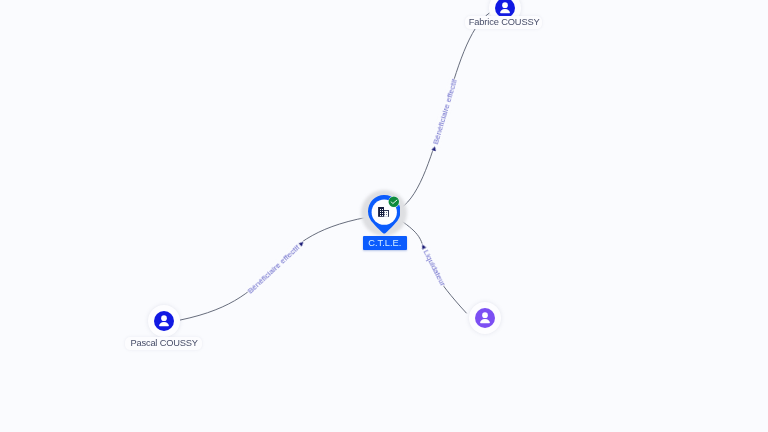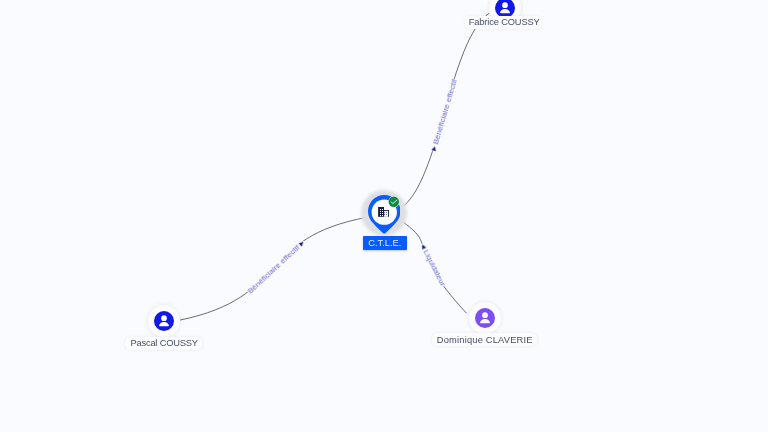--- a/index.html
+++ b/index.html
@@ -84,23 +84,20 @@
     <span style="padding-left:5.4px;letter-spacing:-0.19px;text-align:right;">Pascal COUSSY</span>
     </div>
 
   <div class="pnode" style="left:469.2px;top:301.5px;width:32px;height:32px;">
     <div class="disc" style="left:6px;top:6px;width:20px;height:20px;background:#7c4ff3;"></div>
     <svg width="32" height="32" viewBox="0 0 32 32">
       <circle cx="16" cy="13.15" r="2.85" fill="#fdfdff"></circle>
       <path d="M16 16.9c-3.2 0-4.6 1.9-4.9 3.6-.1.5.2.8.7.8h8.4c.5 0 .8-.3.7-.8-.3-1.7-1.7-3.6-4.9-3.6z" fill="#fdfdff"></path>
     </svg>
   </div>
-  <div class="chip" style="left:432px;top:333.2px;width:105.2px;">
-    <span style="padding-left:4.8px;letter-spacing:0.2px;">Dominique CLAVERIE</span>
-    </div>
 
   <div class="pin-halo" style="left:360.7px;top:189.5px;width:46.4px;height:46.4px;"></div>
   <svg class="pin" style="left:367.5px;top:195.2px;width:32.5px;height:38.7px;" viewBox="0 0 32.5 38.7">
     <path d="M5.04,28.01 A16.25,16.25 0 1 1 27.46,28.01 C24.2,32.1 19.6,36.2 17.6,37.95 a2.05,2.05 0 0 1 -2.7,0 C12.9,36.2 8.3,32.1 5.04,28.01 Z" fill="#0b5cfd"></path>
     <circle cx="16.25" cy="17.2" r="12.65" fill="#fdfdff"></circle>
   </svg>
   <svg style="position:absolute;left:378px;top:206px;width:14px;height:14px;" viewBox="0 0 140 140">
     <path d="M1 10h59v98H1z" fill="#161e40"></path>
     <path d="M60 41h50v67H60z" fill="#161e40"></path>
     <rect x="20" y="30" width="10" height="10" rx="1.2" fill="#fbfcff"></rect>

